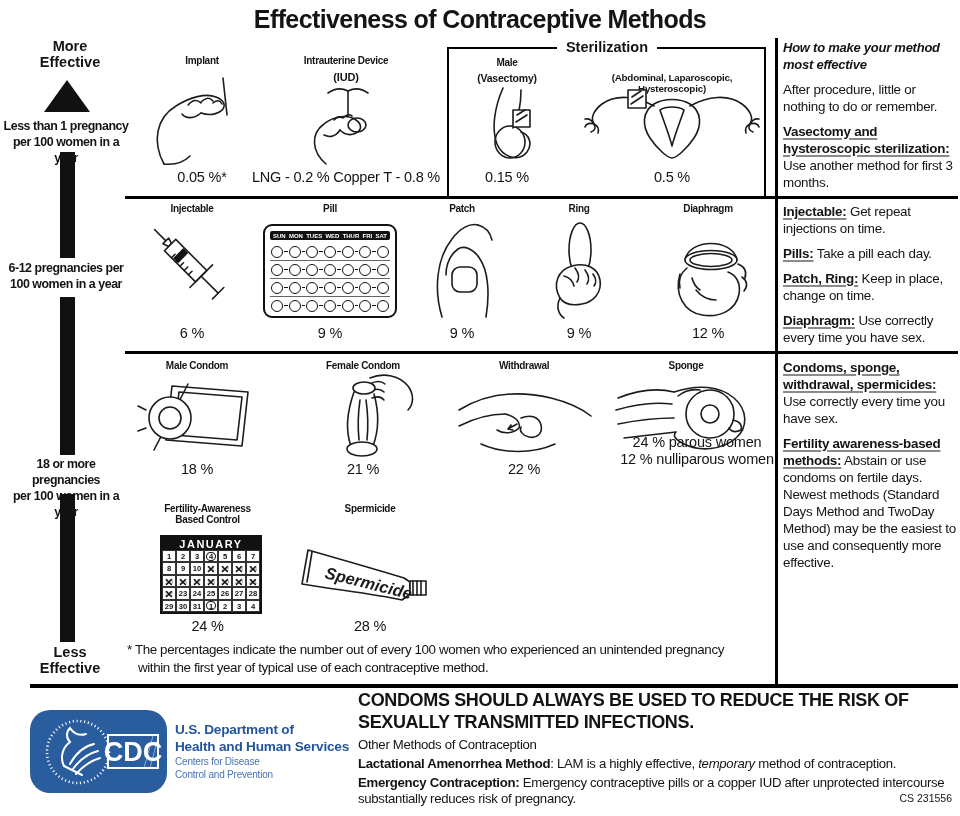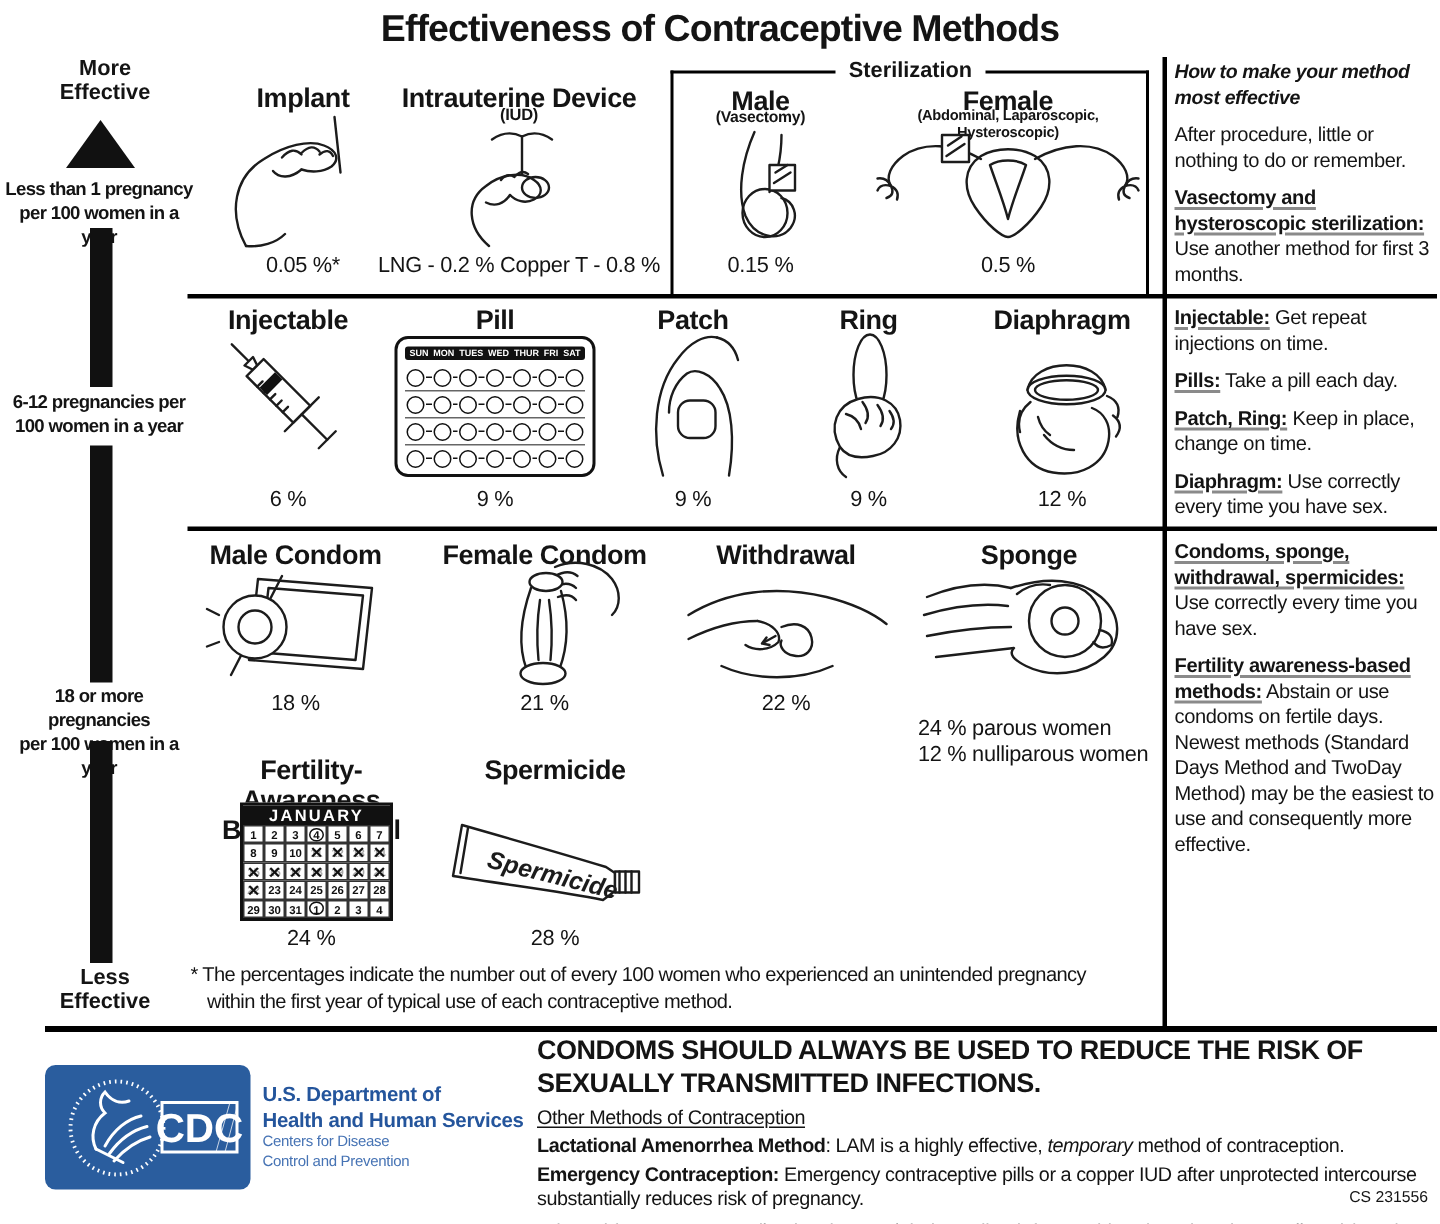--- a/index.html
+++ b/index.html
@@ -12,21 +12,21 @@
   
   .axis-bold{font-weight:bold;font-size:14.5px;text-align:center;line-height:1.12}
   .tier{font-weight:bold;font-size:12.4px;text-align:center;line-height:1.3;letter-spacing:-0.45px}
   .shaft{left:60px;width:15px;background:#111}
   .arrowhead{left:44px;top:80px;width:0;height:0;border-left:23px solid transparent;
              border-right:23px solid transparent;border-bottom:32px solid #111}
   
   .hline{background:#000}
   .vline{background:#000}
   
-  .mlabel{font-weight:bold;font-size:18px;text-align:center;line-height:1.12;letter-spacing:-0.3px}
+  .mlabel{font-weight:bold;font-size:10px;text-align:center;line-height:1.12;letter-spacing:-0.3px}
   .msub{font-weight:bold;text-align:center;letter-spacing:-0.2px;line-height:1.1}
   .pct{font-size:14.5px;text-align:center;letter-spacing:-0.2px;line-height:1.2}
   .ster-box{border:2px solid #000;border-bottom:none}
   .ster-label{background:#fff;font-weight:bold;font-size:14.5px;text-align:center}
   
   .lineart{display:block}
   .lineart *{fill:none;stroke:#1c1c1c;stroke-width:1.6;stroke-linecap:round;stroke-linejoin:round}
   .lineart .f{fill:#fff}
   .lineart .k{fill:#111;stroke:none}
   .lineart .t{fill:#1c1c1c;stroke:none}
@@ -54,27 +54,27 @@
             border:1.3px solid #111;border-radius:50%}
   
   .rc{left:783px;width:173px;font-size:13.4px;line-height:1.27;letter-spacing:-0.25px}
   .rc p{margin:0 0 8px}
   .rc-h{font-weight:bold;font-style:italic;margin:0 0 8px;font-size:13px}
   .lead{font-weight:bold;text-decoration:underline;text-decoration-color:var(--underline-gray);
         text-decoration-thickness:1.5px;text-underline-offset:2px}
   
   .footnote{font-size:13.4px;letter-spacing:-0.4px;line-height:1.3}
   
-  .cdc-logo{background:var(--cdc-blue);border-radius:7px}
+  .cdc-logo{background:var(--cdc-blue);border-radius:20px}
   .hhs-dept{color:var(--hhs-blue);font-weight:bold;font-size:13.6px;line-height:1.26;letter-spacing:-0.2px}
   .cdc-org{color:var(--cdc-org-blue);font-size:10px;line-height:1.26;letter-spacing:-0.2px}
   .fr{left:358px;width:596px;font-size:13.2px;line-height:1.22;letter-spacing:-0.3px}
   .fr p{margin:0 0 3px}
   .fr .warn{font-weight:bold;font-size:18px;letter-spacing:-0.35px}
-  .fr .other{text-decoration:underline;text-underline-offset:2px}
+  .fr .other{text-underline-offset:2px}
   .fr b{letter-spacing:-0.3px}
   .fr .adapted{margin-top:6px}
   .cs{font-size:10.5px;text-align:right;letter-spacing:0}
 </style>
 </head>
 <body>
 
 <div class="page">
 
   <div class="abs title">Effectiveness of Contraceptive Methods</div>
@@ -129,21 +129,20 @@
   <div class="abs msub" style="left:447px;top:73px;width:120px;font-size:10.5px">(Vasectomy)</div>
   <svg class="abs lineart" style="left:467px;top:86px" width="84" height="76" viewBox="0 0 84 76">
     <path d="M36,2 C28,20 24,42 30,58 C36,72 52,76 60,66 C66,58 62,48 54,46"></path>
     <ellipse cx="43" cy="56" rx="15" ry="16"></ellipse>
     <path d="M54,4 C54,20 50,34 46,42"></path>
     <rect class="f" x="46" y="24" width="17" height="17"></rect>
     <path d="M49,36 l11,-7 M50,29 l8,-5"></path>
   </svg>
   <div class="abs pct" style="left:447px;top:169px;width:120px">0.15 %</div>
 
-  <div class="abs mlabel" style="left:572px;top:57px;width:200px">Female</div>
   <div class="abs msub" style="left:577px;top:73px;width:190px;font-size:9.8px">(Abdominal, Laparoscopic, Hysteroscopic)</div>
   <svg class="abs lineart" style="left:580px;top:86px" width="182" height="74" viewBox="0 0 182 74">
     <path class="f" d="M74,18 C84,12 100,12 110,18 C122,26 122,40 114,52 C106,64 96,72 92,72 C88,72 78,64 70,52 C62,40 62,26 74,18 Z"></path>
     <path d="M80,24 C86,20 98,20 104,24 C100,36 95,48 92,60 C89,48 84,36 80,24 Z" stroke-width="1.2"></path>
     <path d="M74,20 C56,10 36,8 22,18 C14,24 10,32 14,38"></path>
     <path d="M14,38 q-7,-2 -9,3 M14,38 q-3,-6 -9,-5 M14,38 q3,6 -3,8 M14,38 q6,3 4,9"></path>
     <path d="M110,20 C128,10 148,8 162,18 C170,24 174,32 170,38"></path>
     <path d="M170,38 q7,-2 9,3 M170,38 q3,-6 9,-5 M170,38 q-3,6 3,8 M170,38 q-6,3 -4,9"></path>
     <rect class="f" x="48" y="4" width="18" height="18"></rect>
     <path d="M51,18 l12,-8 M52,11 l9,-6"></path>
@@ -307,21 +306,21 @@
 
   <div class="abs mlabel" style="left:616px;top:360px;width:140px">Sponge</div>
   <svg class="abs lineart" style="left:608px;top:370px" width="152" height="86" viewBox="0 0 152 86">
     <path d="M10,28 C30,20 50,18 66,22 M8,40 C28,34 48,32 64,34 M10,54 C30,50 50,48 66,48 M16,68 C34,66 52,64 68,62"></path>
     <path class="f" d="M66,22 C90,14 112,16 126,28 C140,40 140,58 128,68 C114,80 92,82 76,74 C68,70 64,66 68,62"></path>
     <path d="M70,26 q10,-8 22,-6"></path>
     <circle class="f" cx="102" cy="44" r="24" stroke-width="2"></circle>
     <circle cx="102" cy="44" r="9" stroke-width="2"></circle>
     <path d="M125,50 q10,2 8,10 q-8,4 -12,-2"></path>
   </svg>
-  <div class="abs pct pre" style="left:612px;top:478px;width:170px;text-align:left">24 % parous women
+  <div class="abs pct pre" style="left:612px;top:434px;width:170px;text-align:center">24 % parous women
 12 % nulliparous women</div>
 
   <div class="abs mlabel pre" style="left:130px;top:503px;width:155px">Fertility-Awareness
 Based Control</div>
   <div class="abs calendar" style="left:160px;top:535px;width:102px">
     <div class="cal-head">JANUARY</div>
     <div class="cal-grid">
         <div class="cal-cell">1</div>
         <div class="cal-cell">2</div>
         <div class="cal-cell">3</div>

